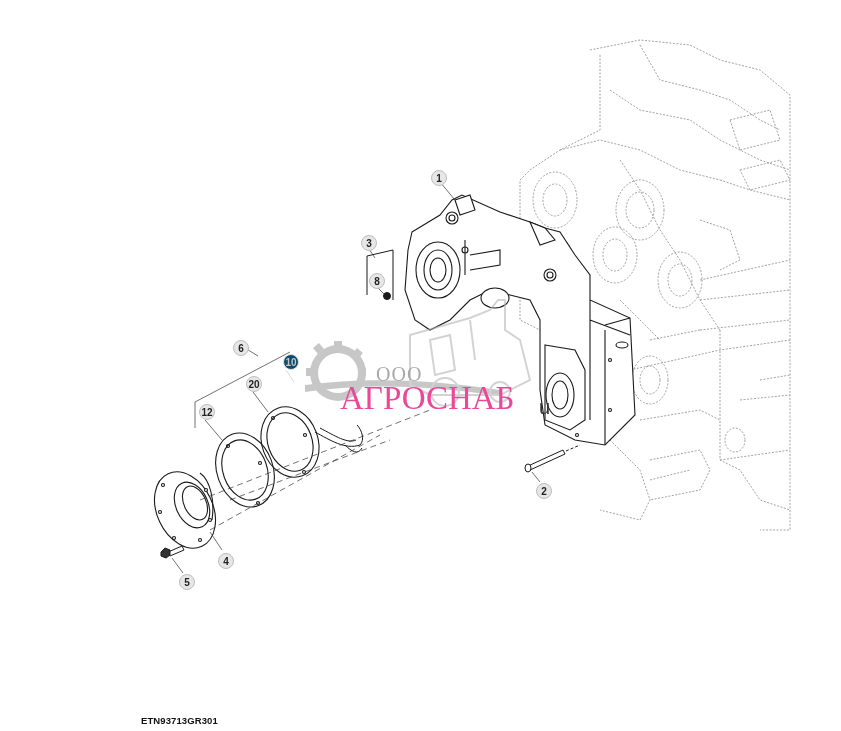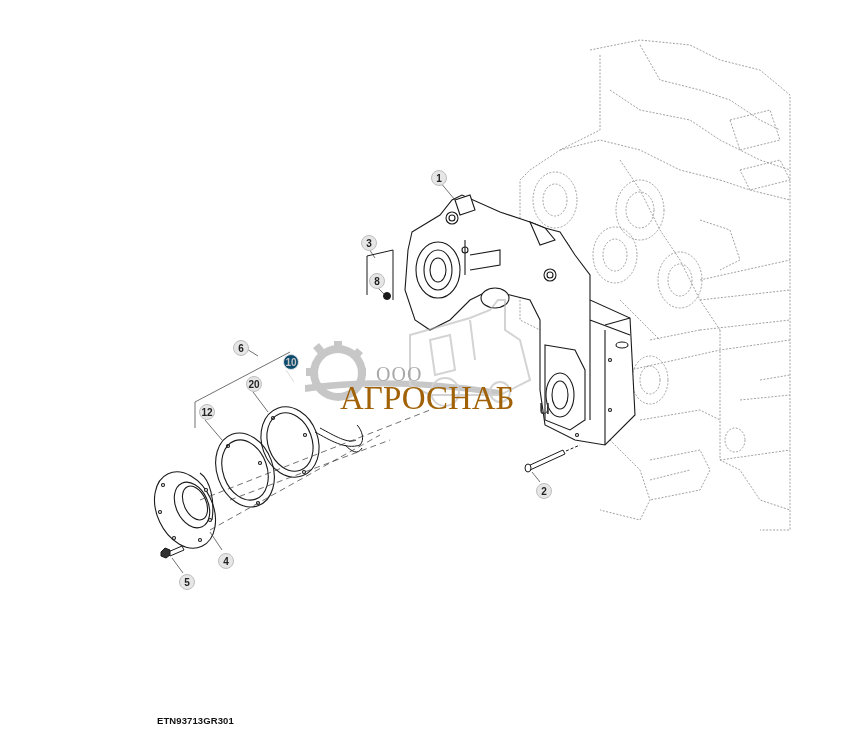--- a/index.html
+++ b/index.html
@@ -1,22 +1,22 @@
 <!DOCTYPE html>
 <html><head>
 <meta charset="utf-8">
 <style>
   html, body { margin:0; padding:0; background:#ffffff; }
   body { width:841px; height:731px; position:relative; overflow:hidden; font-family:"Liberation Sans", sans-serif; }
   #canvas { position:absolute; left:0; top:0; width:841px; height:731px; }
   .callout { position:absolute; width:16px; height:16px; border-radius:50%; background:#e6e6e6; border:1px solid #bdbdbd; color:#222; font:bold 10px "Liberation Sans", sans-serif; display:flex; align-items:center; justify-content:center; box-sizing:border-box; }
   .callout.faded { color:#c4c4c4; background:#0c4a6e; border-color:#e0e0e0; }
-  .figure-id { position:absolute; left:157px; top:715px; font:bold 9.5px "Liberation Sans", sans-serif; color:#111; letter-spacing:0.1px; }
+  .figure-id { position:absolute; left:141px; top:715px; font:bold 9.5px "Liberation Sans", sans-serif; color:#111; letter-spacing:0.1px; }
   .wm-ooo { position:absolute; left:376px; top:363px; font:20px "Liberation Serif", serif; color:#a8a8a8; letter-spacing:1px; }
-  .wm-name { position:absolute; left:340px; top:380px; font:33px "Liberation Serif", serif; color:#a16207; letter-spacing:0px; }
+  .wm-name { position:absolute; left:340px; top:380px; font:33px "Liberation Serif", serif; color:#ec4899; letter-spacing:0px; }
   .wm-u { position:absolute; left:539px; top:396px; font:20px "Liberation Sans", sans-serif; color:#333; }
 </style>
 </head>
 <body>
 
 <svg id="canvas" viewBox="0 0 841 731" xmlns="http://www.w3.org/2000/svg">
 
   <g fill="none" stroke="#8a8a8a" stroke-width="0.8" stroke-dasharray="2,1.5">
     <path d="M590 50 L640 40 L690 45 L720 60 L760 70 L790 95 L790 530 L760 530"></path>
     <path d="M600 55 L600 130 L560 150 L530 170 L520 180 L520 230"></path>

